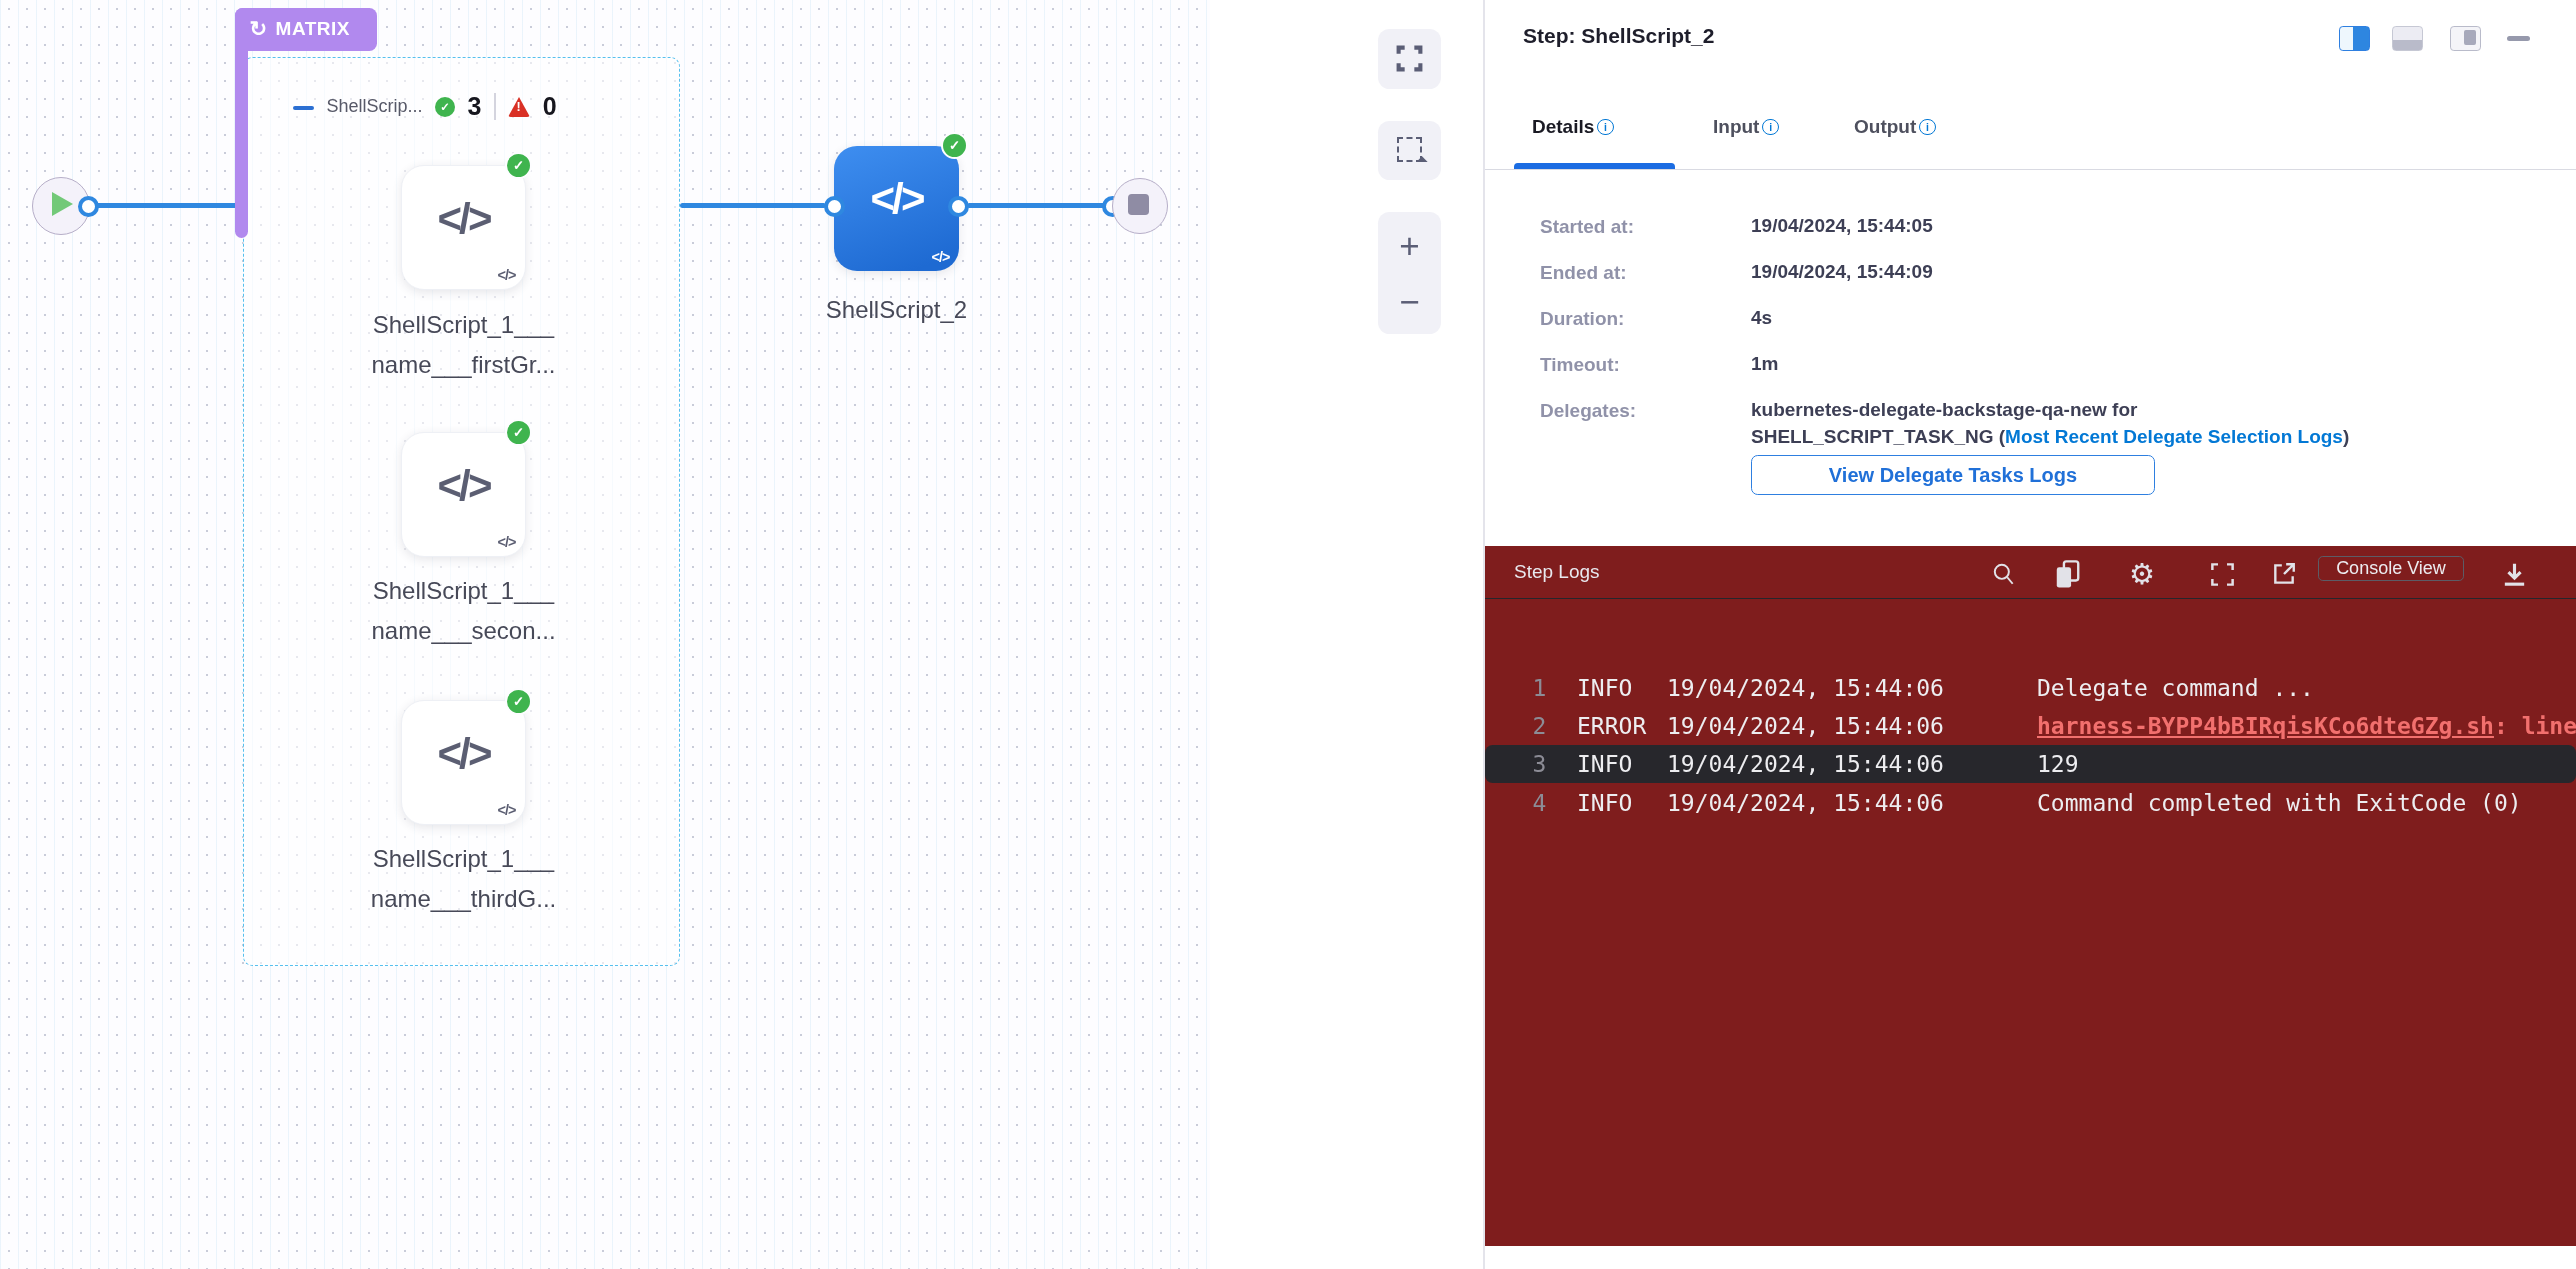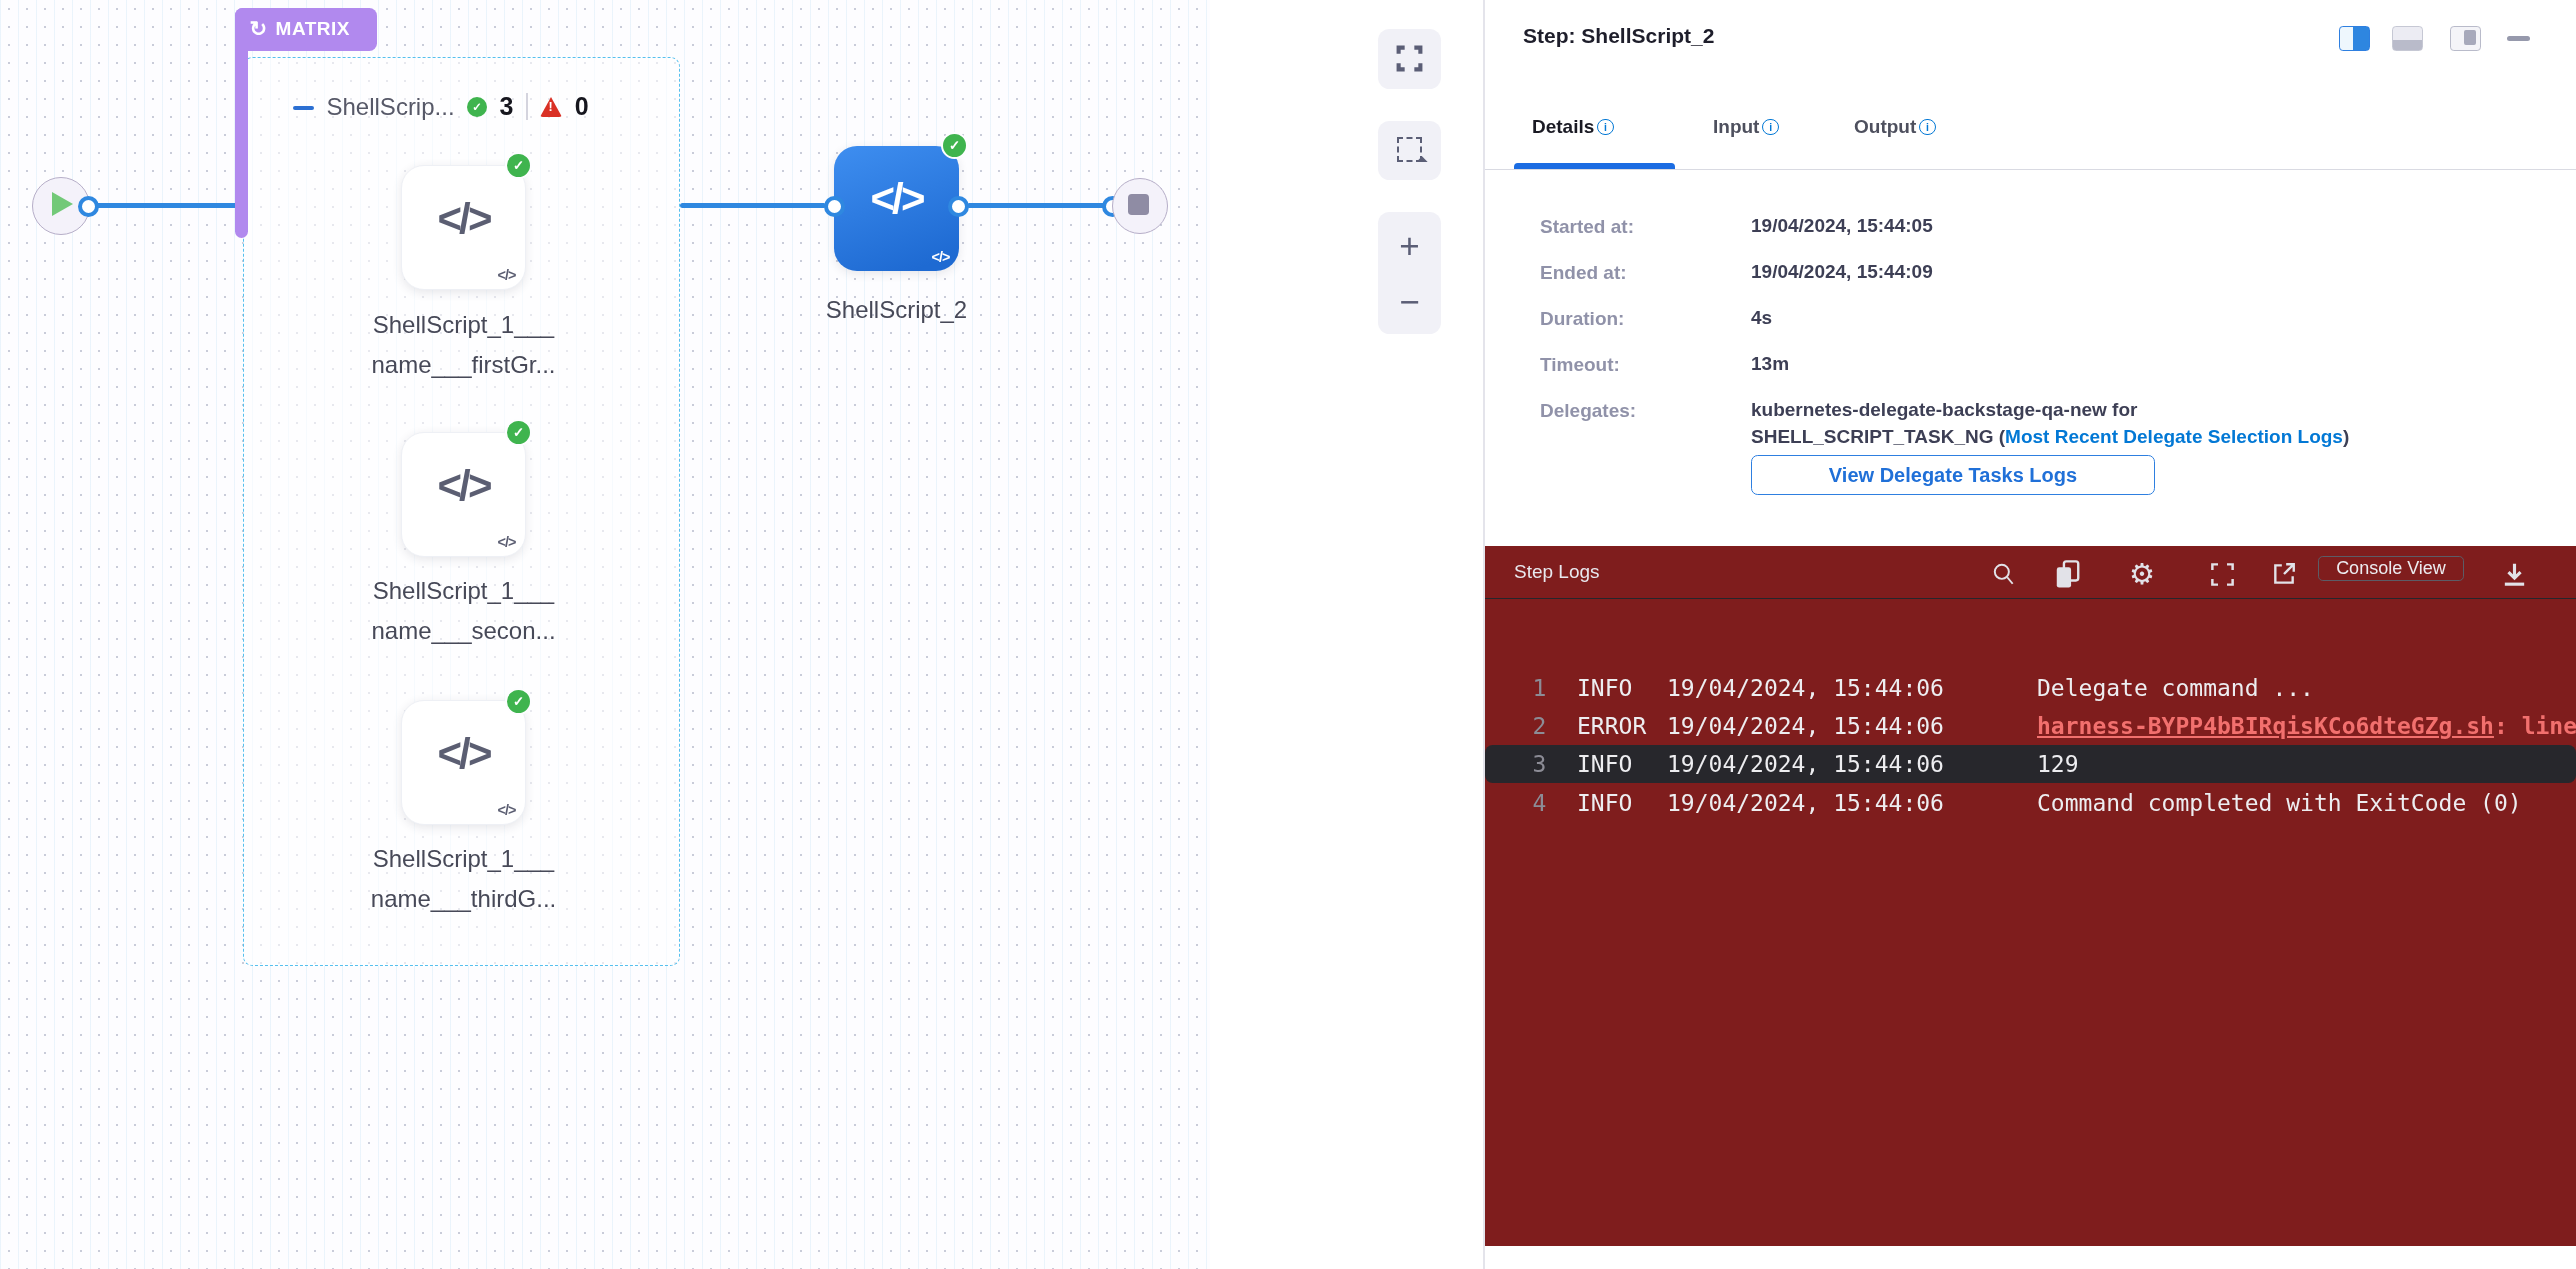--- a/index.html
+++ b/index.html
@@ -32,21 +32,21 @@
     border-radius:7.7px 7.7px 7.7px 0; color:#fff; display:flex; align-items:center;
     gap:8.6px; padding-left:14.4px; z-index:5; }
   .matrix-badge .loop::before { content:"↻"; font-size:21px; font-weight:700; }
   .matrix-badge .txt { font-size:19px; font-weight:700; letter-spacing:0.5px; }
 
   .matrix-box { left:243px; top:57px; width:437px; height:909px;
     border:1.9px dashed #56c0ee; border-radius:9.6px; background:rgba(255,255,255,.55); }
 
   .matrix-header { left:293px; top:92px; display:flex; align-items:center; gap:12.5px; z-index:6; }
   .collapse-bar { width:21px; height:4.8px; background:#2b6fd2; border-radius:2.9px; }
-  .matrix-title { font-size:24px; color:#575968; }
+  .matrix-title { font-size:18px; color:#575968; }
   .count { font-size:25px; font-weight:700; color:#16161e; }
   .count-sep { width:1.9px; height:27px; background:#d4d4de; }
   .check-badge { width:20px; height:20px; border-radius:50%; background:#3fb44e;
     display:flex; align-items:center; justify-content:center; }
   .check-badge::before { content:"✓"; color:#fff; font-size:11.5px; font-weight:700; }
   .warn-tri { width:0; height:0; border-left:11.5px solid transparent;
     border-right:11.5px solid transparent; border-bottom:20px solid #d93025;
     position:relative; border-radius:2.9px; }
   .warn-tri::after { content:"!"; position:absolute; left:-2.9px; top:3.8px;
     color:#fff; font-size:12.5px; font-weight:700; }
@@ -245,21 +245,21 @@
     <div class="abs d-label" style="left:55px; top:216px;">Started at:</div>
     <div class="abs d-value" style="left:266px; top:215px;">19/04/2024, 15:44:05</div>
 
     <div class="abs d-label" style="left:55px; top:262px;">Ended at:</div>
     <div class="abs d-value" style="left:266px; top:261px;">19/04/2024, 15:44:09</div>
 
     <div class="abs d-label" style="left:55px; top:308px;">Duration:</div>
     <div class="abs d-value" style="left:266px; top:307px;">4s</div>
 
     <div class="abs d-label" style="left:55px; top:354px;">Timeout:</div>
-    <div class="abs d-value" style="left:266px; top:353px;">13m</div>
+    <div class="abs d-value" style="left:266px; top:353px;">1m</div>
 
     <div class="abs d-label" style="left:55px; top:400px;">Delegates:</div>
     <div class="abs d-value" style="left:266px; top:399px;">kubernetes-delegate-backstage-qa-new for</div>
     <div class="abs d-value" style="left:266px; top:426px;">
       <span>SHELL_SCRIPT_TASK_NG (</span><span class="d-link">Most Recent Delegate Selection Logs</span><span>)</span>
     </div>
 
     <div class="abs dl-btn">View Delegate Tasks Logs</div>
 
     <div id="logs" class="abs">

